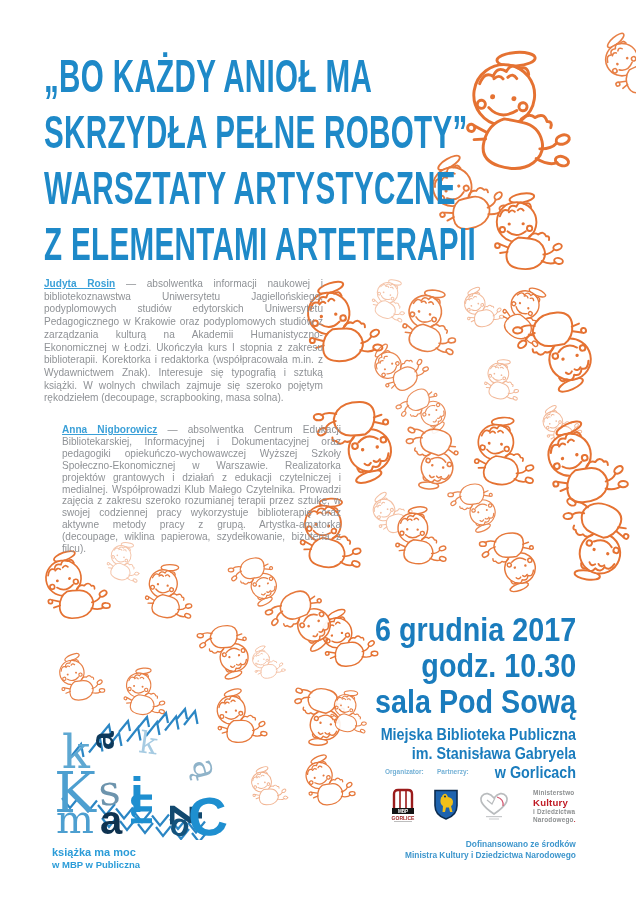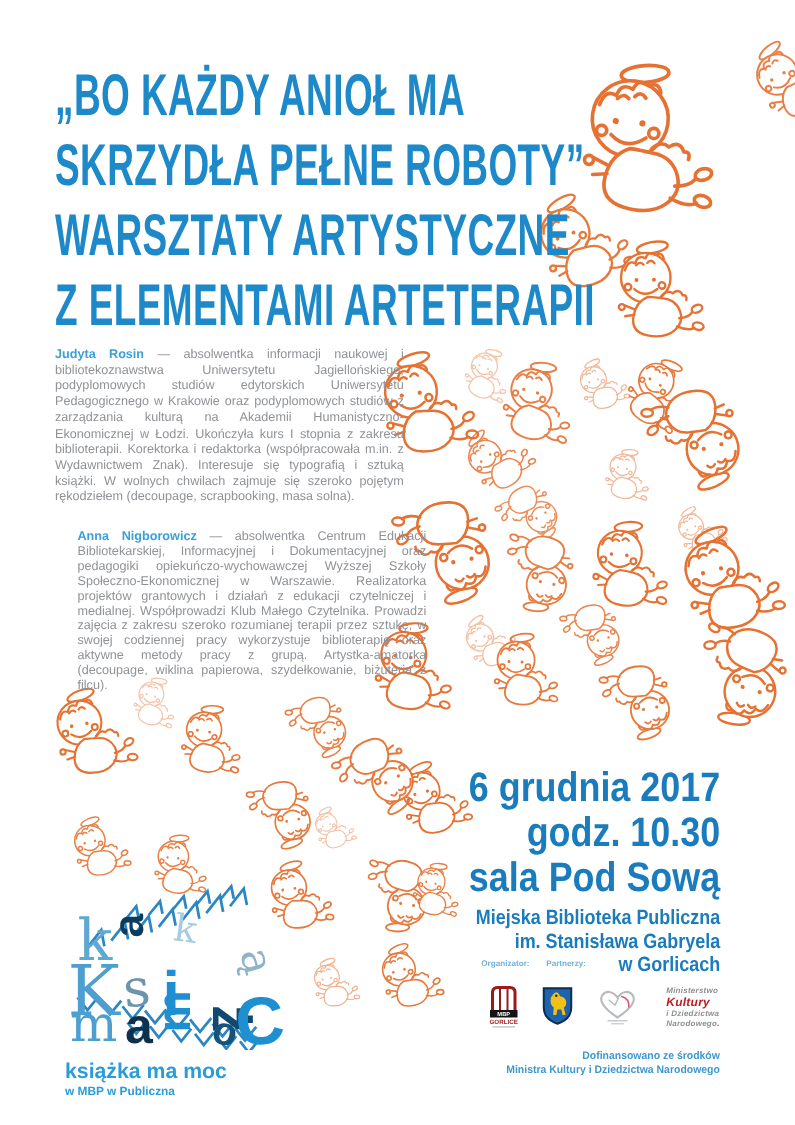--- a/index.html
+++ b/index.html
@@ -15,50 +15,50 @@
     white-space:nowrap;height:56px;line-height:56px;
     font-size:47px;font-weight:bold;letter-spacing:.5px;color:#1e89c8;
     transform:scaleX(.63);transform-origin:left center;
   }
   
   .bio{
     position:absolute;left:44px;width:279px;z-index:2;
     font-size:10.1px;line-height:12.7px;color:#8f9296;text-align:justify;
   }
   .bio.bio-2{line-height:11.9px;}
-  .bio .bio-name{color:#3ba0d8;font-weight:bold;}
+  .bio .bio-name{color:#3ba0d8;font-weight:bold;text-decoration:underline;}
   
   .date-block{
     position:absolute;right:60px;top:612px;z-index:2;text-align:right;
     transform:scaleX(.87);transform-origin:right top;color:#1a7cbd;
   }
   .date-big{font-size:33px;font-weight:bold;line-height:36px;white-space:nowrap;}
   .date-small{font-size:16.5px;font-weight:bold;line-height:19px;white-space:nowrap;}
   .date-gap{height:5px;}
   
   .small-label{
     position:absolute;z-index:2;font-size:6.5px;font-weight:bold;color:#74b1d6;
   }
   .logo-box{position:absolute;z-index:2;}
   .ministry{
     position:absolute;left:533px;top:790px;z-index:2;line-height:1;
     font-weight:bold;color:#8d9091;white-space:nowrap;
   }
   .ministry .m1,.ministry .m3,.ministry .m4{font-size:6.4px;letter-spacing:.2px;}
   .ministry .m2{font-size:9.6px;color:#c01a24;letter-spacing:.2px;}
-  .ministry div{margin-bottom:1.5px;font-style:italic;}
+  .ministry div{margin-bottom:1.5px;}
   .ministry .dot{color:#c01a24;}
   .funding{
     position:absolute;right:60px;top:839px;z-index:2;text-align:right;
     font-size:8.8px;font-weight:bold;line-height:11px;color:#3f97cd;
     transform:scaleX(.95);transform-origin:right top;white-space:nowrap;
   }
   
   .brand{position:absolute;left:52px;top:700px;width:200px;z-index:2;}
-  .brand-caption{font-size:17px;font-weight:bold;color:#2b9cd8;margin-top:2px;}
+  .brand-caption{font-size:11px;font-weight:bold;color:#2b9cd8;margin-top:2px;}
   .brand-subcaption{font-size:9.5px;font-weight:bold;color:#2b9cd8;margin-top:1px;}
   .serif{font-family:"DejaVu Serif",serif;}
   .sansb{font-family:"Liberation Sans",sans-serif;font-weight:bold;}
 </style>
 </head>
 <body>
 
 <div class="poster">
 
   <svg id="angel-layer" viewBox="0 0 636 900">

